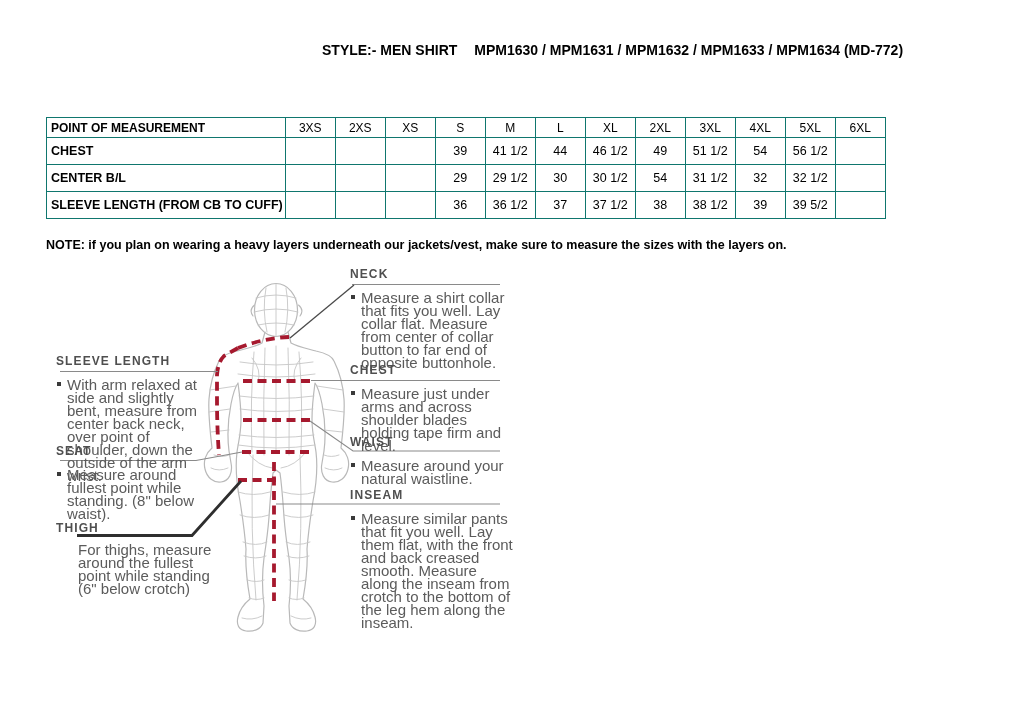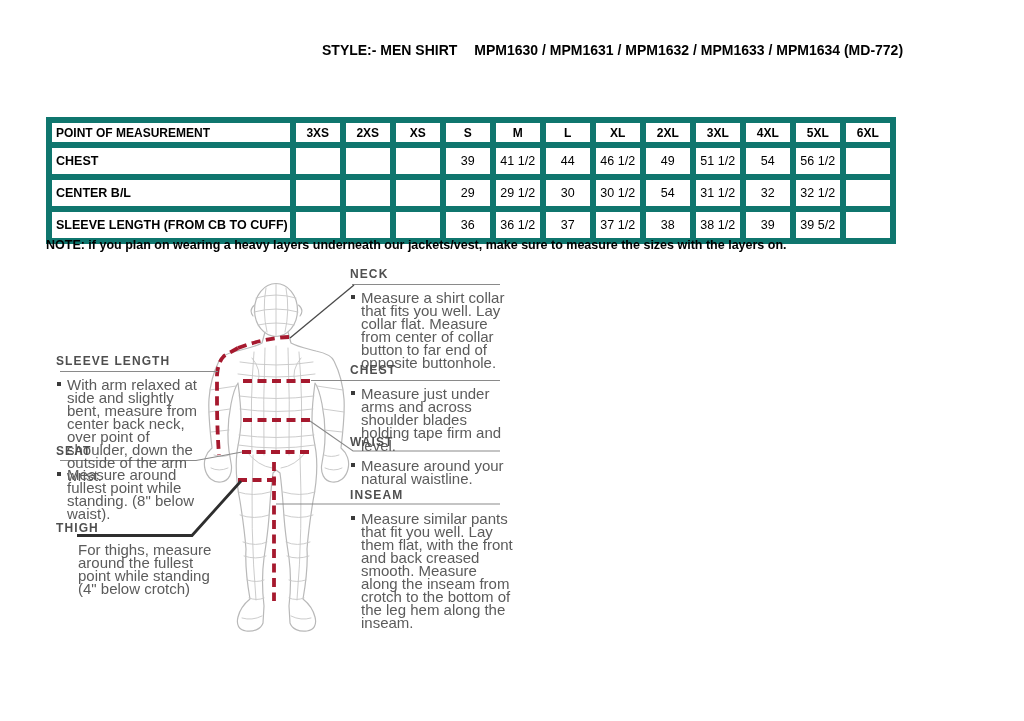--- a/index.html
+++ b/index.html
@@ -9,24 +9,24 @@
   }
   
   #doc-title{position:absolute;left:322px;top:42px;font-size:14px;font-weight:700;white-space:nowrap;}
   #doc-title .codes{margin-left:17px;}
   
   #size-table{
     position:absolute;left:46px;top:117px;border-collapse:collapse;table-layout:fixed;
     font-size:12.5px;
   }
   #size-table th,#size-table td{
-    border:6px solid #0f766e;height:26px;padding:0 2px;text-align:center;vertical-align:middle;
+    border:1px solid #0f766e;height:26px;padding:0 2px;text-align:center;vertical-align:middle;
     overflow:hidden;white-space:nowrap;
   }
-  #size-table thead th{height:19px;font-weight:700;font-size:12px;}
+  #size-table thead th{height:19px;font-weight:400;font-size:12px;}
   #size-table th.poml,#size-table td.rowlabel{text-align:left;padding-left:4px;font-weight:700;}
   #size-table td{font-weight:400;}
   
   #note-line{position:absolute;left:46px;top:238px;font-size:12.5px;font-weight:700;white-space:nowrap;}
   
   #diagram-svg{position:absolute;left:0;top:0;pointer-events:none;}
   .dsection{position:absolute;}
   .dsection h3{
     margin:0;font-size:12px;font-weight:700;letter-spacing:1.1px;color:#4f4f4f;line-height:16px;
   }
@@ -260,16 +260,16 @@
     <div class="items">
       <div class="ditem">
         <span class="sq"></span>
         <span class="dtext">Measure around fullest point while standing. (8" below waist).</span>
       </div>
     </div>
   </div>
 
   <div class="dsection left-col" style="left:56px;top:520px;">
     <h3 class="hpad22">THIGH</h3>
-    <div class="dtext thigh-text" style="width:145px;">For thighs, measure around the fullest point while standing (4" below crotch)</div>
+    <div class="dtext thigh-text" style="width:145px;">For thighs, measure around the fullest point while standing (6" below crotch)</div>
   </div>
 
 </div>
 
 </body></html>

